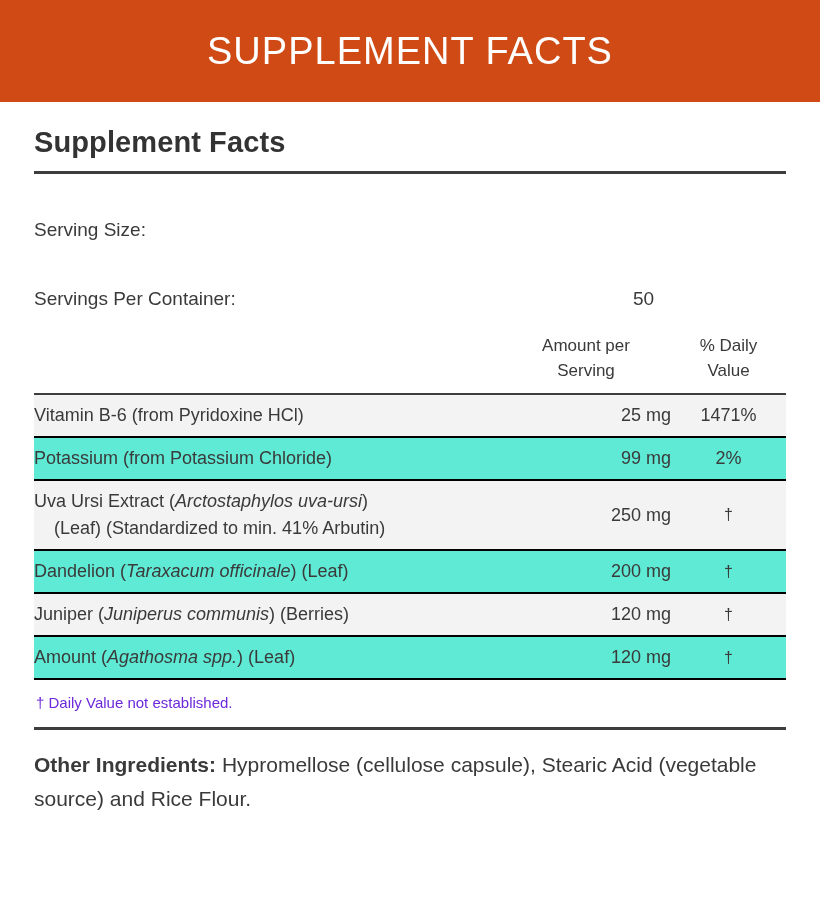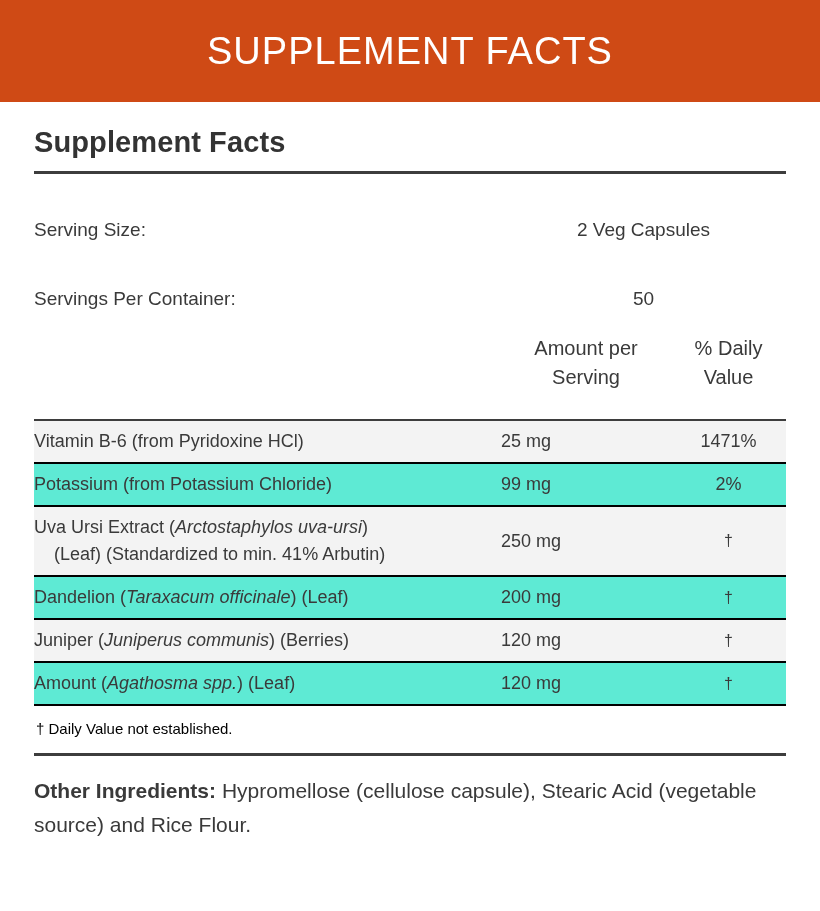--- a/index.html
+++ b/index.html
@@ -69,23 +69,23 @@
     flex: 1 1 auto;
   }
   .serving-value {
     width: 285px;
     text-align: center;
   }
   
   .col-header-row {
     display: flex;
     align-items: center;
-    font-size: 20px;
+    font-size: 17px;
     padding-top: 22px;
-    padding-bottom: 27px;
+    padding-bottom: 10px;
   }
   .col-spacer { flex: 1 1 auto; }
   .col-head {
     text-align: center;
     line-height: 1.45;
   }
   .col-amount { width: 170px; }
   .col-dv { width: 115px; }
   
   .nutrient-table {
@@ -104,32 +104,32 @@
   .cell-name {
     padding-left: 18px;
     line-height: 1.5;
   }
   .cell-name .indent {
     display: block;
     padding-left: 20px;
   }
   .cell-amount {
     width: 170px;
-    text-align: left;
+    text-align: right;
   }
   .cell-dv {
     width: 115px;
     text-align: center;
   }
   .cell-dv.dagger { font-size: 16px; }
   em { font-style: italic; }
   
   .footnote {
     font-size: 15px;
-    color: #000000;
+    color: #6d28d9;
     padding: 14px 0 16px 2px;
   }
   .other-ingredients {
     font-size: 21px;
     line-height: 1.6;
     padding-top: 18px;
   }
   .other-ingredients .oi-label {
     font-weight: bold;
   }
@@ -144,21 +144,20 @@
   </div>
 
   <div class="content">
 
     <div class="panel-title">Supplement Facts</div>
 
     <div class="rule-thick"></div>
 
     <div class="serving-row">
       <div class="serving-label">Serving Size:</div>
-      <div class="serving-value">2 Veg Capsules</div>
     </div>
 
     <div class="serving-row">
       <div class="serving-label">Servings Per Container:</div>
       <div class="serving-value">50</div>
     </div>
 
     <div class="col-header-row">
       <div class="col-spacer"></div>
       <div class="col-head col-amount">

